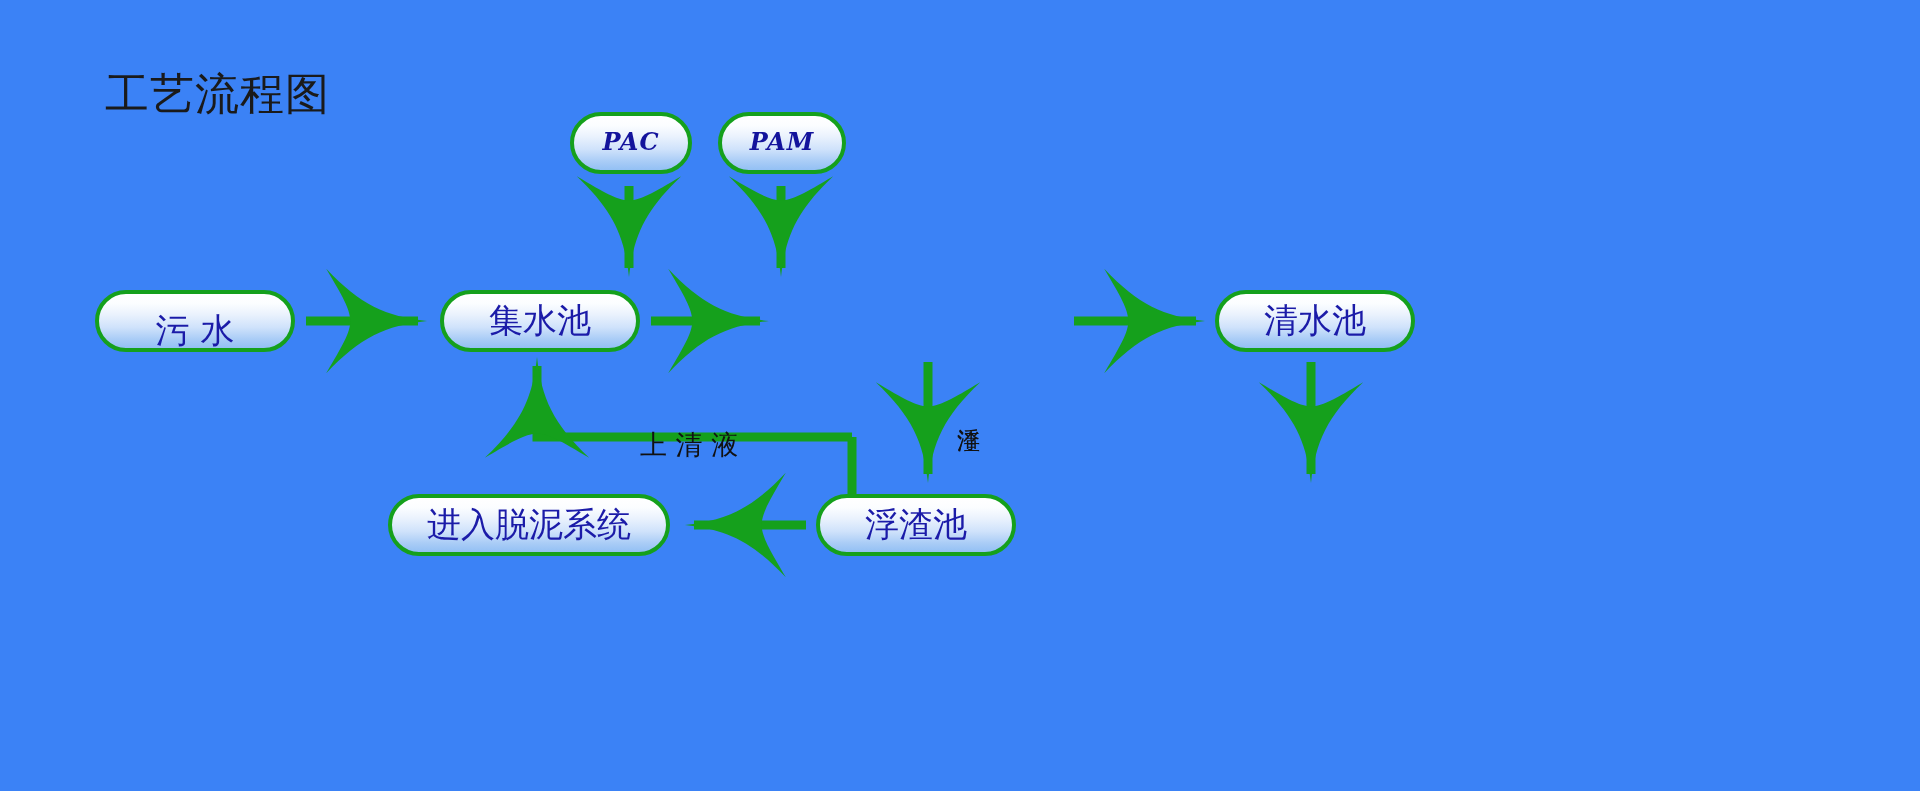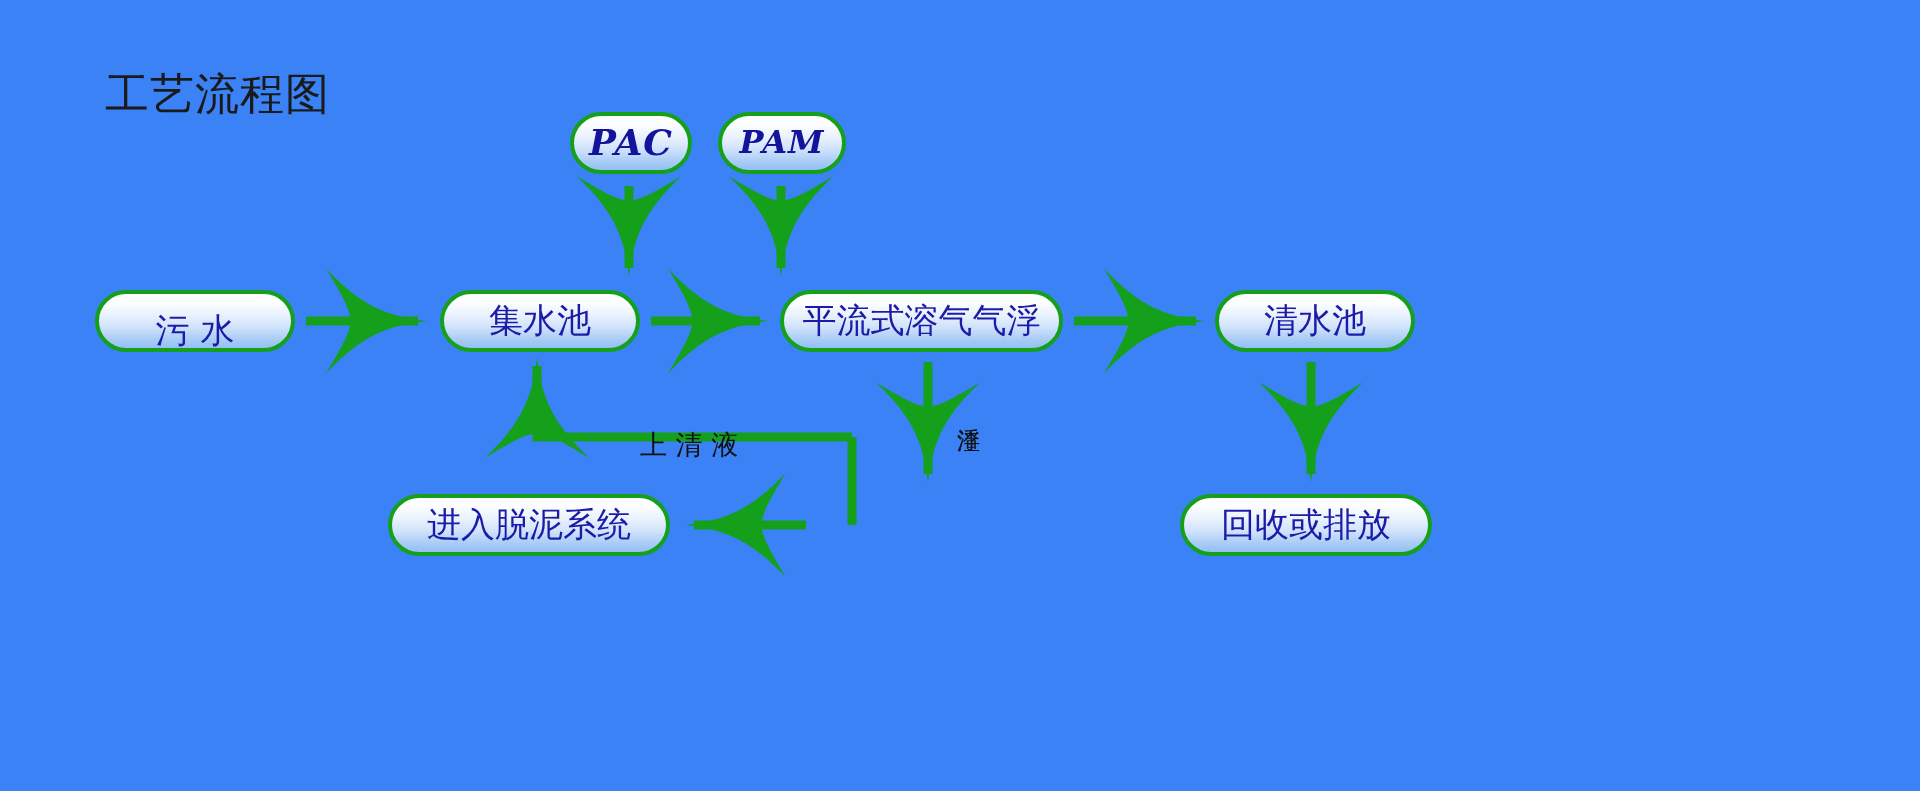--- a/index.html
+++ b/index.html
@@ -109,50 +109,47 @@
       <line x1="629" y1="186" x2="629" y2="268" marker-end="url(#ah)"></line>
       <line x1="781" y1="186" x2="781" y2="268" marker-end="url(#ah)"></line>
       <line x1="928" y1="362" x2="928" y2="474" marker-end="url(#ah)"></line>
       <line x1="1311" y1="362" x2="1311" y2="474" marker-end="url(#ah)"></line>
       <line x1="806" y1="525" x2="694" y2="525" marker-end="url(#ah)"></line>
       <polyline points="852,437 852,525"></polyline>
       <polyline points="852,437 537,437 537,366" marker-end="url(#ah)"></polyline>
     </g>
   </svg>
 
-  <div class="node chem" style="left:570px; top:112px; width:122px; height:62px; font-size:36px;">
+  <div class="node chem" style="left:570px; top:112px; width:122px; height:62px; font-size:24px;">
     <span>PAC</span>
   </div>
 
-  <div class="node chem" style="left:718px; top:112px; width:128px; height:62px; font-size:32px;">
+  <div class="node chem" style="left:718px; top:112px; width:128px; height:62px; font-size:24px;">
     <span>PAM</span>
   </div>
 
   <div class="node" style="left:95px; top:290px; width:200px; height:62px; font-size:34px;align-items:flex-end;">
     <span>污 水</span>
   </div>
 
   <div class="node" style="left:440px; top:290px; width:200px; height:62px; font-size:34px;text-align:right;">
     <span>集水池</span>
   </div>
 
-  <div class="node" style="left:780px; top:290px; width:283px; height:62px; font-size:34px;">
-    <span>平流式溶气气浮</span>
-  </div>
 
   <div class="node" style="left:1215px; top:290px; width:200px; height:62px; font-size:34px;">
     <span>清水池</span>
   </div>
 
   <div class="node" style="left:388px; top:494px; width:282px; height:62px; font-size:34px;justify-content:center;">
     <span>进入脱泥系统</span>
   </div>
 
+  <div class="node" style="left:816px; top:494px; width:200px; height:62px; font-size:34px;">
+    <span>浮渣池</span>
+  </div>
 
-  <div class="node" style="left:1180px; top:494px; width:252px; height:62px; font-size:34px;">
-    <span>回收或排放</span>
-  </div>
 
   <div class="edge-label" style="left:640px; top:396px;">上 清 液</div>
 
   <div class="edge-label vert" style="left:957px; top:375px;">浮渣</div>
 
 </div>
 
 </body></html>

